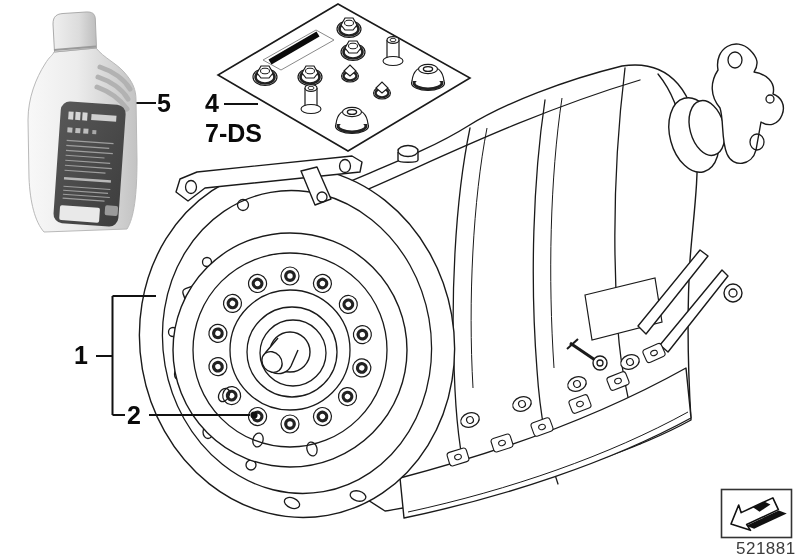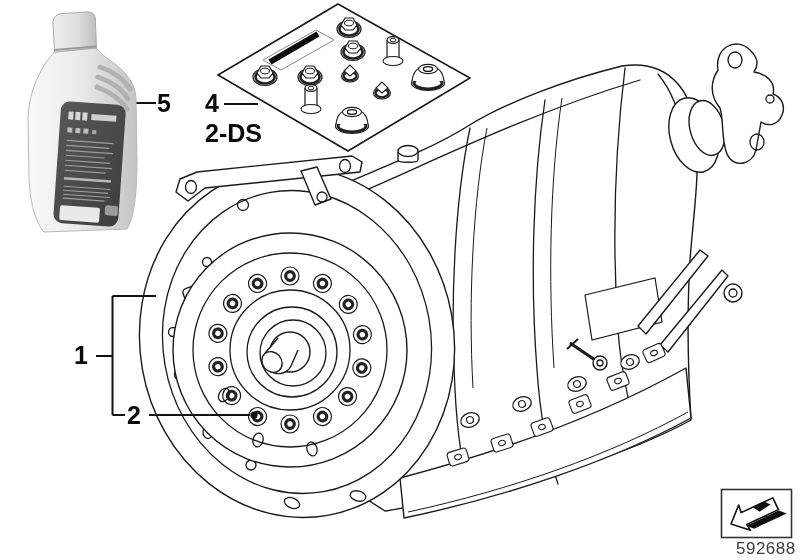--- a/index.html
+++ b/index.html
@@ -277,16 +277,16 @@
       <polygon points="13,8 49,8 55,14 19,14" fill="#111"></polygon>
       <polygon points="27,-6 40,-6 44,-1 31,1" fill="#111"></polygon>
     </g>
   </g>
 </svg>
 
 <span class="callout" style="left:74px;top:343px">1</span>
 <span class="callout" style="left:127px;top:403px">2</span>
 <span class="callout" style="left:157px;top:91px">5</span>
 <span class="callout" style="left:205px;top:91px">4</span>
-<span class="callout" style="left:205px;top:121px;letter-spacing:0">2-DS</span>
-<span class="partnum" style="left:736px;top:540px">592688</span>
+<span class="callout" style="left:205px;top:121px;letter-spacing:0">7-DS</span>
+<span class="partnum" style="left:736px;top:540px">521881</span>
 
 </div>
 
 </body></html>

